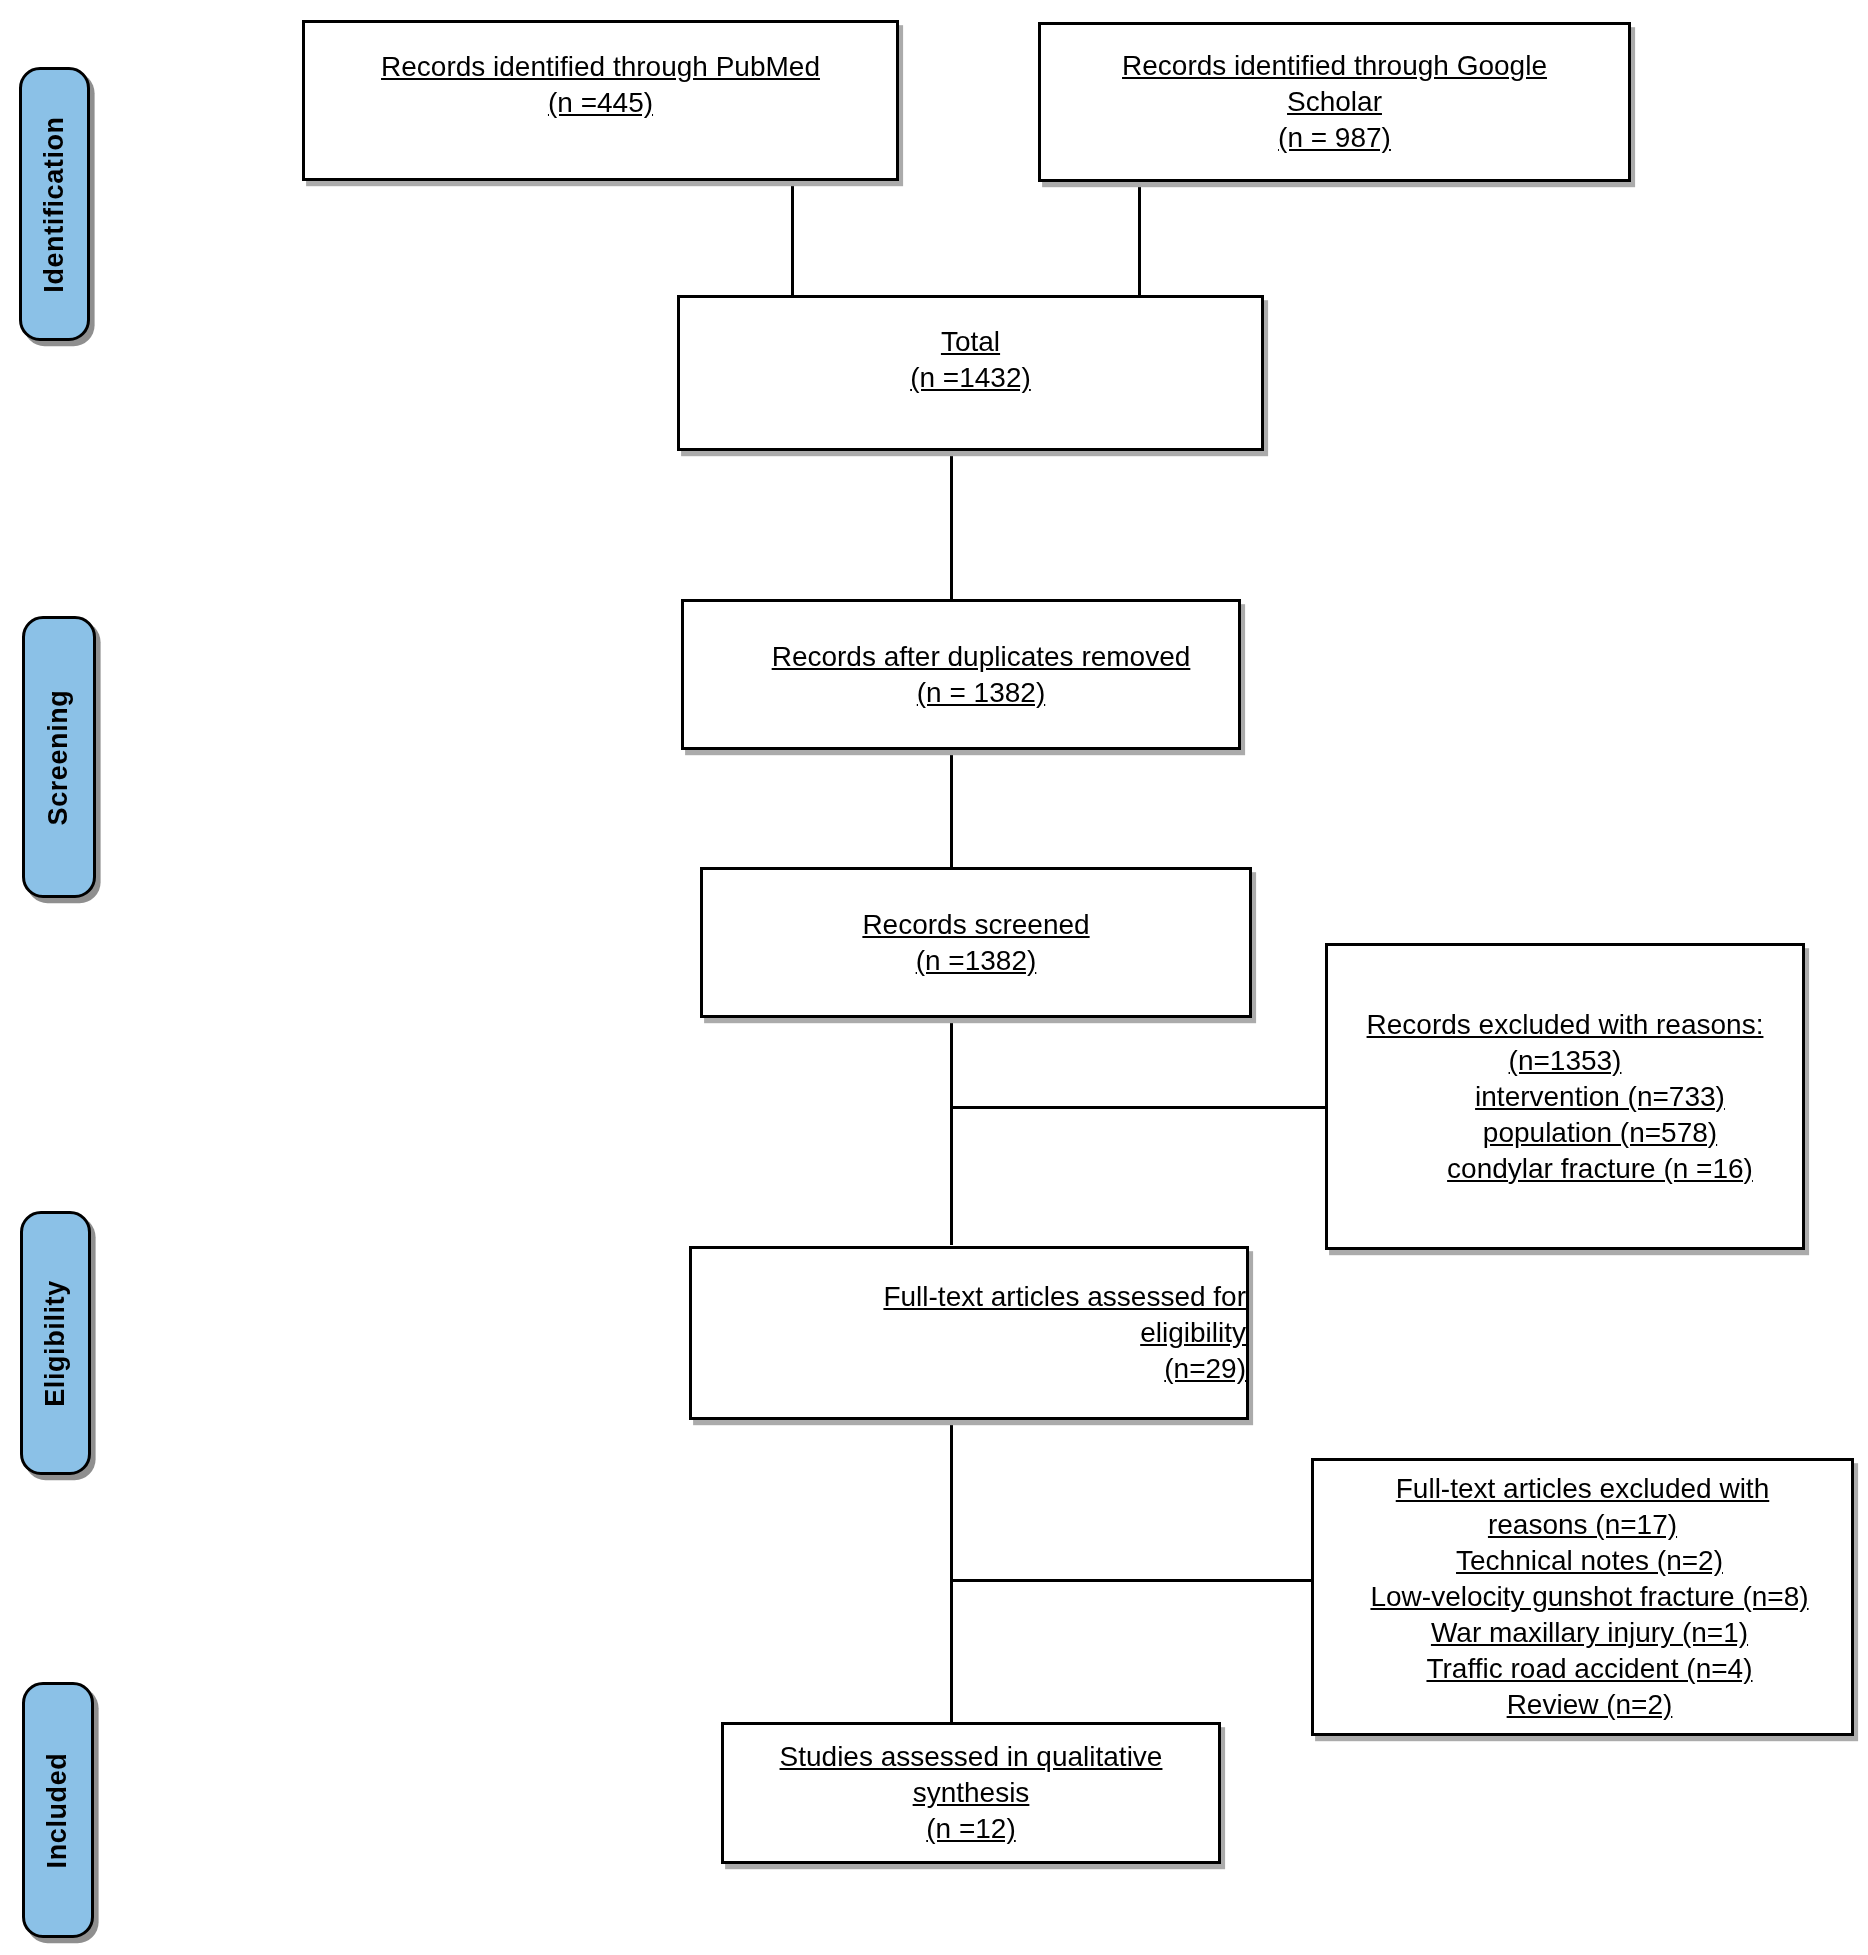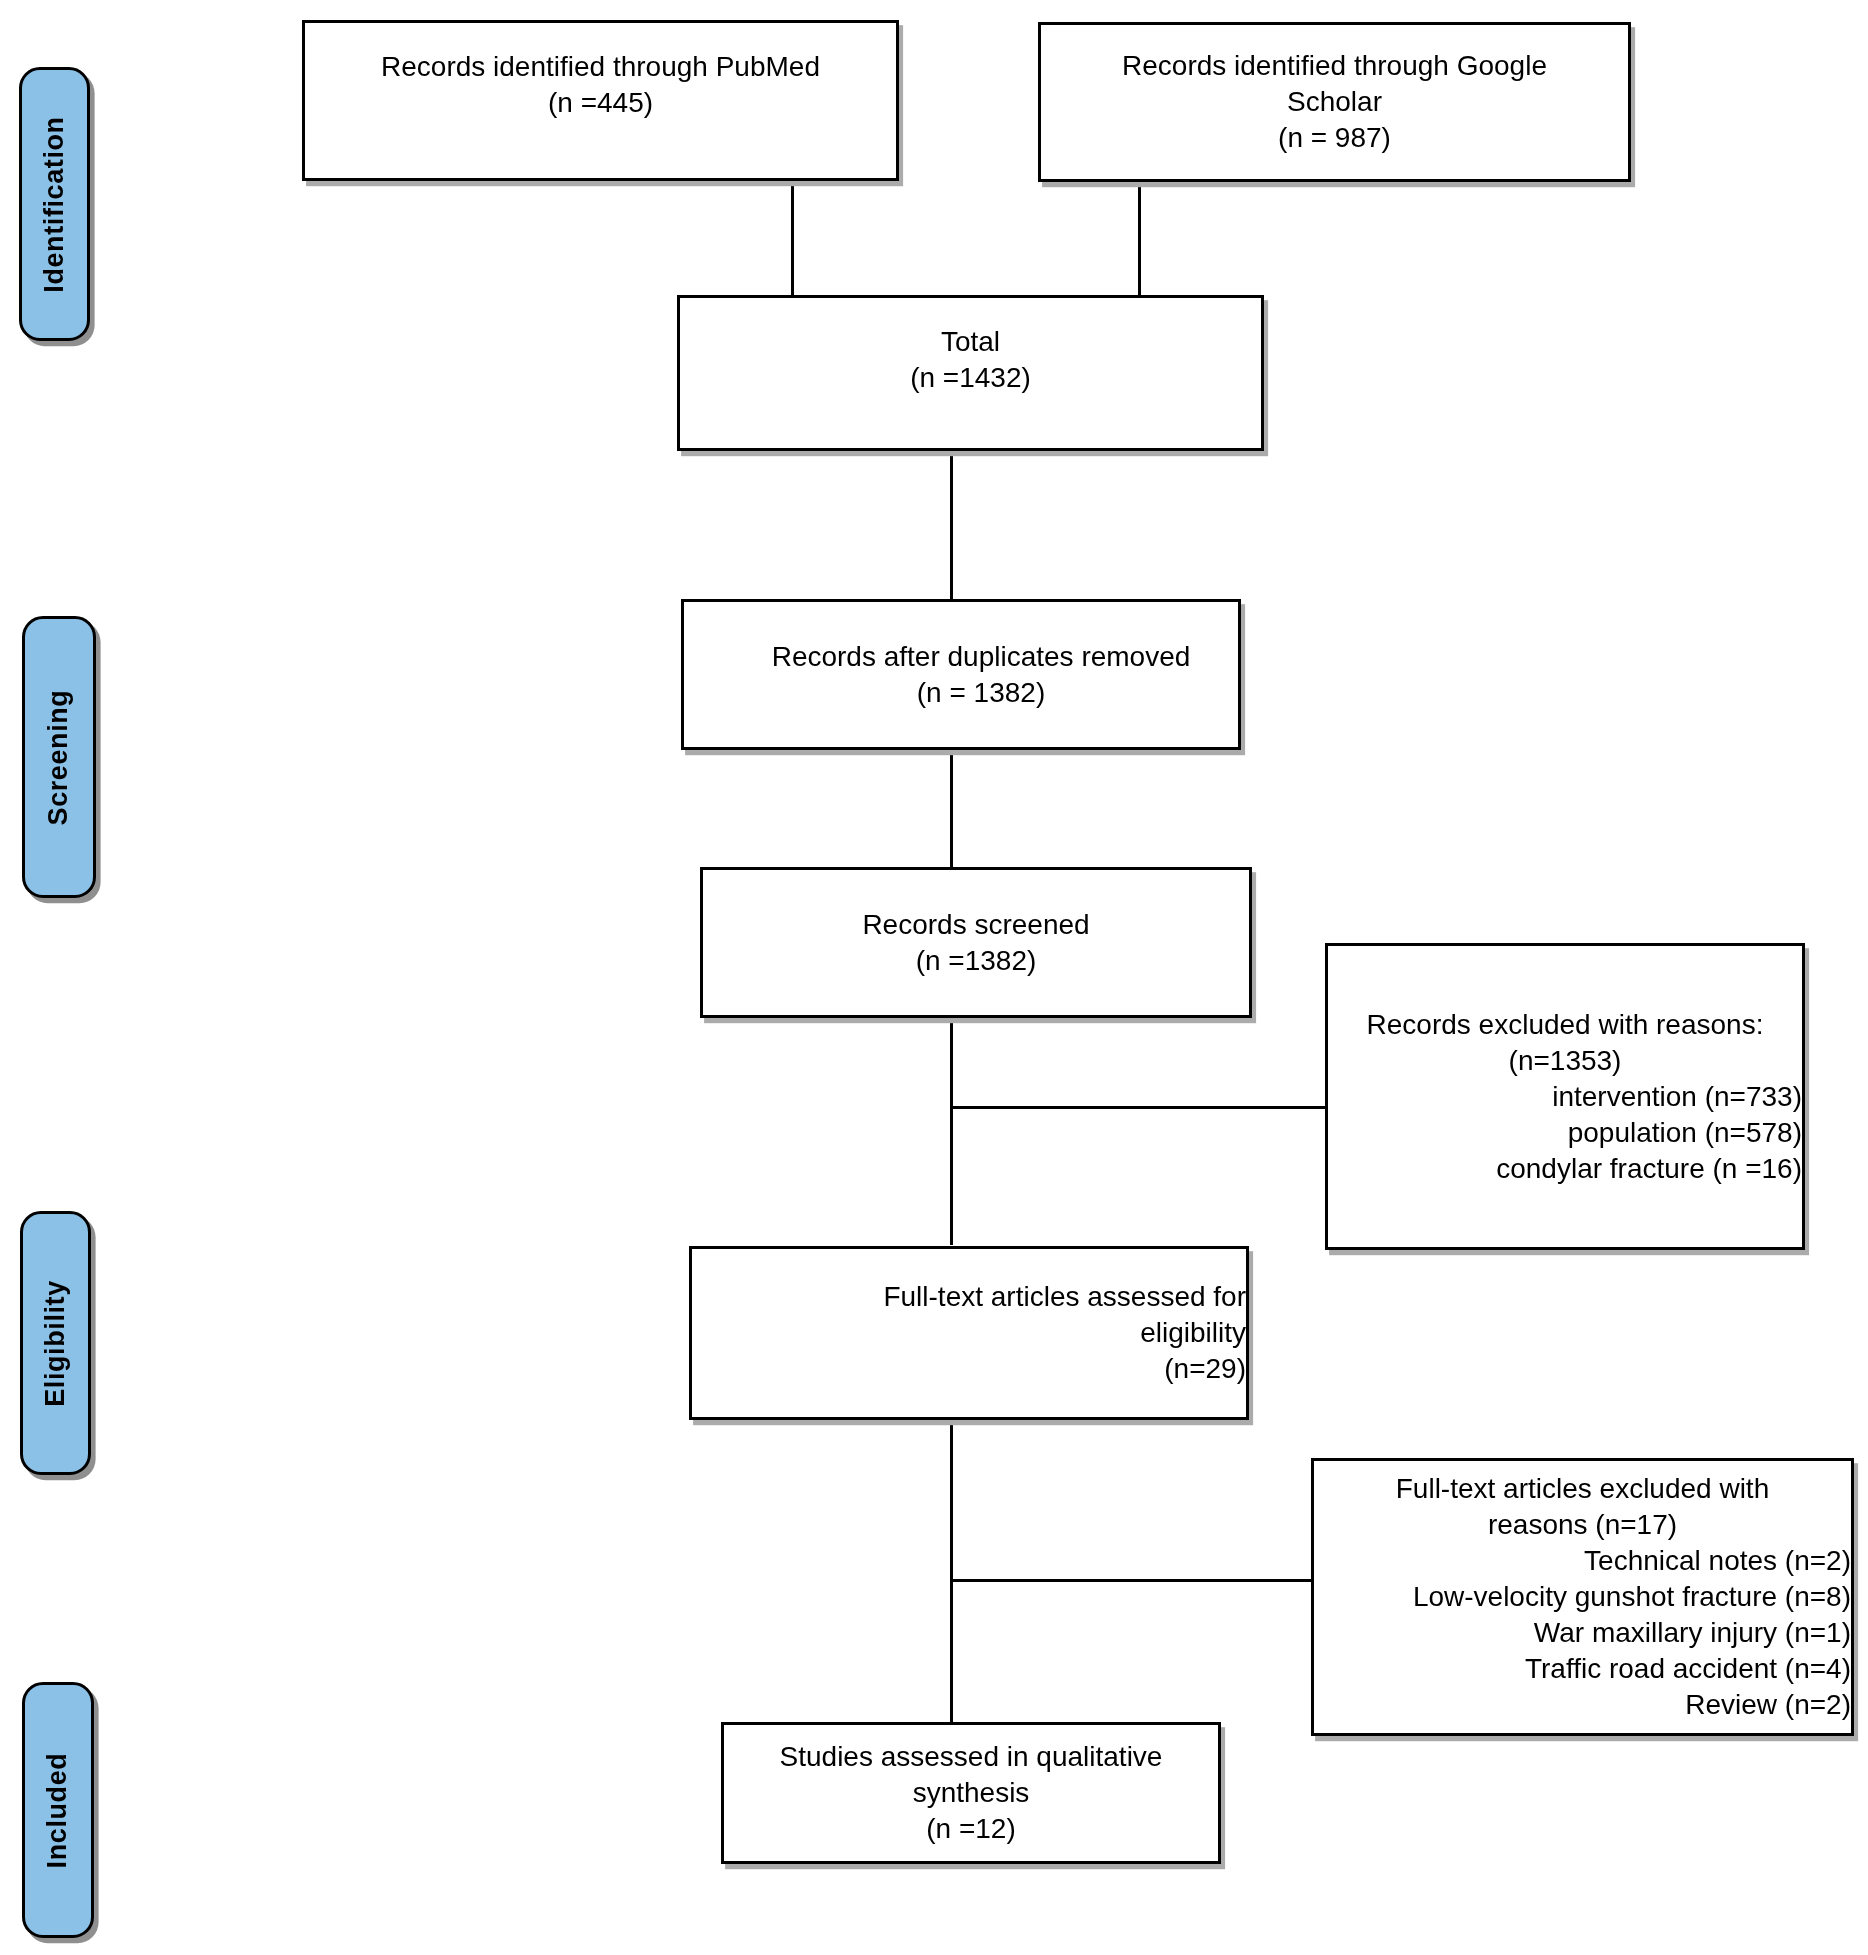--- a/index.html
+++ b/index.html
@@ -17,24 +17,24 @@
     transform:rotate(-90deg);white-space:nowrap;
     font-weight:bold;font-size:27px;letter-spacing:0.6px;color:#000;
   }
 
   
   .fbox{
     position:absolute;box-sizing:border-box;
     background:#ffffff;border:3.5px solid #000;
     box-shadow:4.1px 5.2px 0 #ababab;
     display:flex;flex-direction:column;align-items:center;justify-content:center;
-    font-size:28px;line-height:36px;text-align:center;color:#000;
+    font-size:28px;line-height:36px;text-align:center;color:#000;text-decoration:underline;
   }
   .fbox .line{width:100%;}
-  .fbox .reason{align-self:stretch;text-align:right;}
+  .fbox .reason{align-self:stretch;text-align:center;}
   .reason-indent-lg .reason{padding-left:70px;}
   .reason-indent-sm .reason{padding-left:14px;}
 
   
   .vline{position:absolute;width:2.9px;background:#000;}
   .hline{position:absolute;height:2.9px;background:#000;}
 </style>
 </head>
 <body>
 

